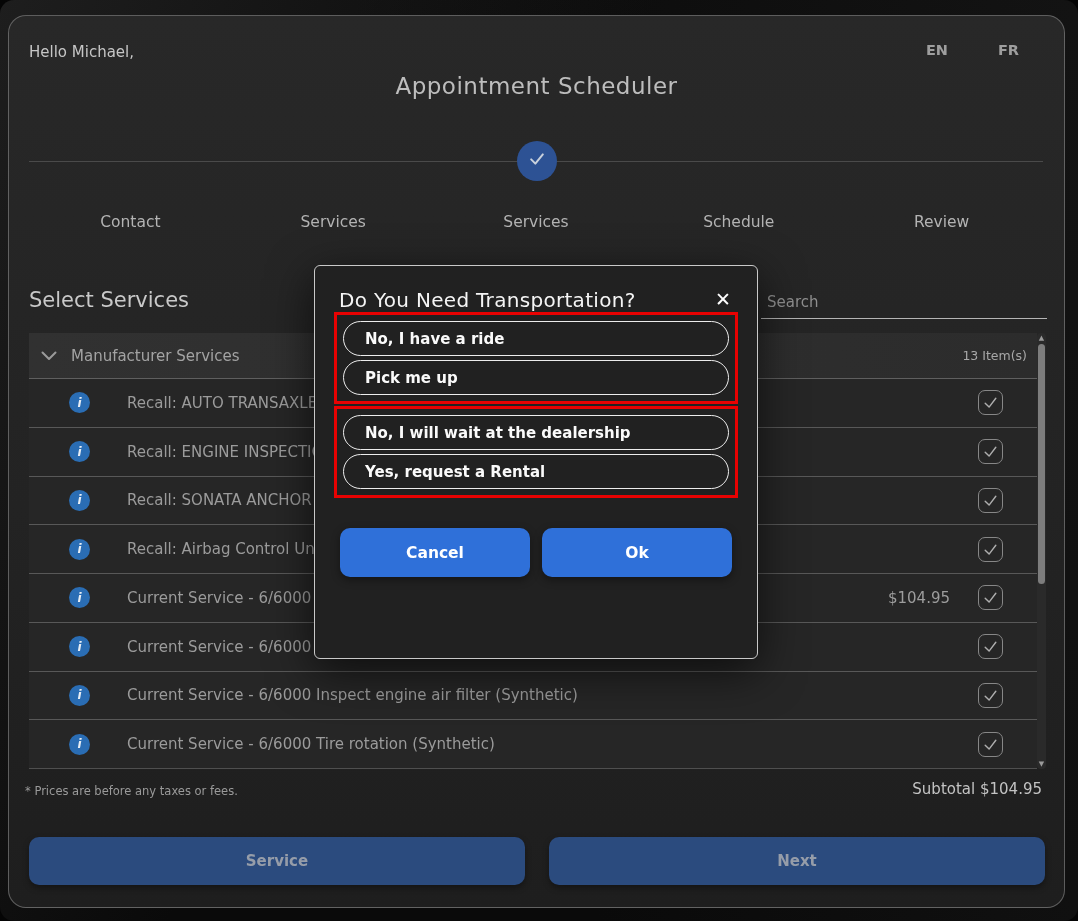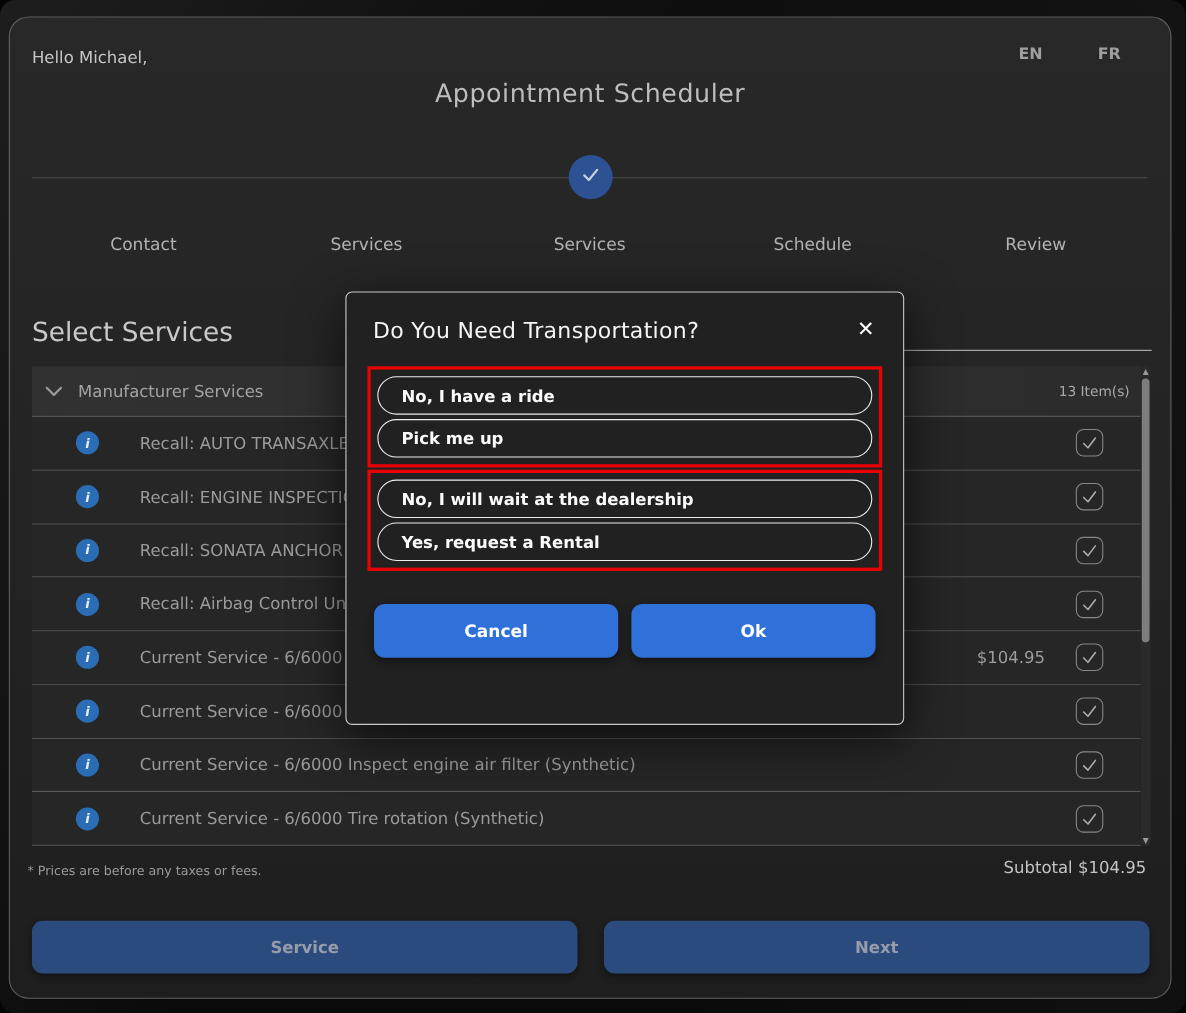--- a/index.html
+++ b/index.html
@@ -21,21 +21,21 @@
   .page-title { position:absolute; left:0; right:0; top:57px; text-align:center;
     font-size:23px; color:#bdbdbd; letter-spacing:.5px; }
   
   .step-line { position:absolute; left:20px; right:21px; top:145px; height:1px; background:#4a4a4a; }
   .step-circle { position:absolute; left:508px; top:125px; width:40px; height:40px;
     border-radius:50%; background:#2d5294; display:flex; align-items:center; justify-content:center; }
   .step-labels { position:absolute; left:20px; right:21px; top:197px; display:grid;
     grid-template-columns:repeat(5,1fr); }
   .step-label { text-align:center; font-size:15.5px; color:#b3b3b3; cursor:pointer; }
   
-  .select-title { position:absolute; left:20px; top:272px; font-size:24px; color:#c9c9c9; }
+  .select-title { position:absolute; left:20px; top:272px; font-size:21px; color:#c9c9c9; }
   .search-input { position:absolute; left:752px; top:270px; width:286px; height:33px;
     background:transparent; border:none; border-bottom:1px solid #b5b5b5;
     color:#dddddd; font-size:15px; font-family:inherit; padding:0 6px; }
   .search-input::placeholder { color:#8f8f8f; }
   .svc-table { position:absolute; left:20px; top:317px; width:1008px; height:436px;
     display:flex; flex-direction:column; }
   .svc-header { height:46px; flex:none; background:linear-gradient(90deg,#313131,#2c2c2c);
     display:flex; align-items:center; padding:0 10px 0 12px; border-bottom:1px solid #5f5f5f;
     cursor:pointer; }
   .svc-header .chev { display:flex; margin-right:14px; }
@@ -60,30 +60,30 @@
   .sb-thumb { position:absolute; left:1px; top:11px; width:7px; height:240px;
     background:#7d7d7d; border-radius:4px; cursor:grab; }
   
   .footnote { position:absolute; left:16px; top:768px; font-size:11.5px; color:#9a9a9a; }
   .subtotal { position:absolute; right:22px; top:764px; font-size:15px; color:#c3c3c3; }
   .nav-btn { position:absolute; top:821px; width:496px; height:48px; border:none; border-radius:10px;
     background:#2b4b7e; color:#969da9; font-size:15px; font-weight:bold; font-family:inherit;
     cursor:pointer; box-shadow:0 3px 6px rgba(0,0,0,.35); }
   .nav-prev { left:20px; } .nav-next { left:540px; }
   
-  .modal { position:absolute; left:314px; top:265px; width:508px; height:394px; z-index:10;
+  .modal { position:absolute; left:314px; top:265px; width:444px; height:394px; z-index:10;
     background:#212121; border:1px solid #c9c9c9; border-radius:6px;
     box-shadow:0 12px 45px rgba(0,0,0,.65); }
   .modal-head { display:flex; align-items:flex-start; justify-content:space-between;
     padding:22px 24px 0 24px; }
   .modal-title { font-size:20px; color:#f5f5f5; letter-spacing:.3px; }
   .modal-close { background:none; border:none; color:#ffffff; font-size:19px; line-height:1;
     cursor:pointer; font-family:inherit; padding:2px; }
   .option-group { margin:0 19px; border:3px solid #e80202; padding:2px 6px; }
-  .option-group.first { margin-top:21px; }
+  .option-group.first { }
   .option-group.second { margin-top:2px; }
   .pill { height:35px; margin:4px 0; border:1.5px solid #ededed; border-radius:20px;
     background:transparent; display:flex; align-items:center; padding-left:21px;
     font-size:15px; font-weight:bold; color:#fafafa; cursor:pointer; width:100%;
     font-family:inherit; text-align:left; }
   .modal-actions { display:flex; gap:12px; margin:30px 25px 0 25px; }
   .modal-btn { flex:1; height:49px; border:none; border-radius:10px; background:#2f70d9;
     color:#ffffff; font-size:15.5px; font-weight:bold; font-family:inherit; cursor:pointer;
     box-shadow:0 3px 8px rgba(0,0,0,.4); }
 </style>

